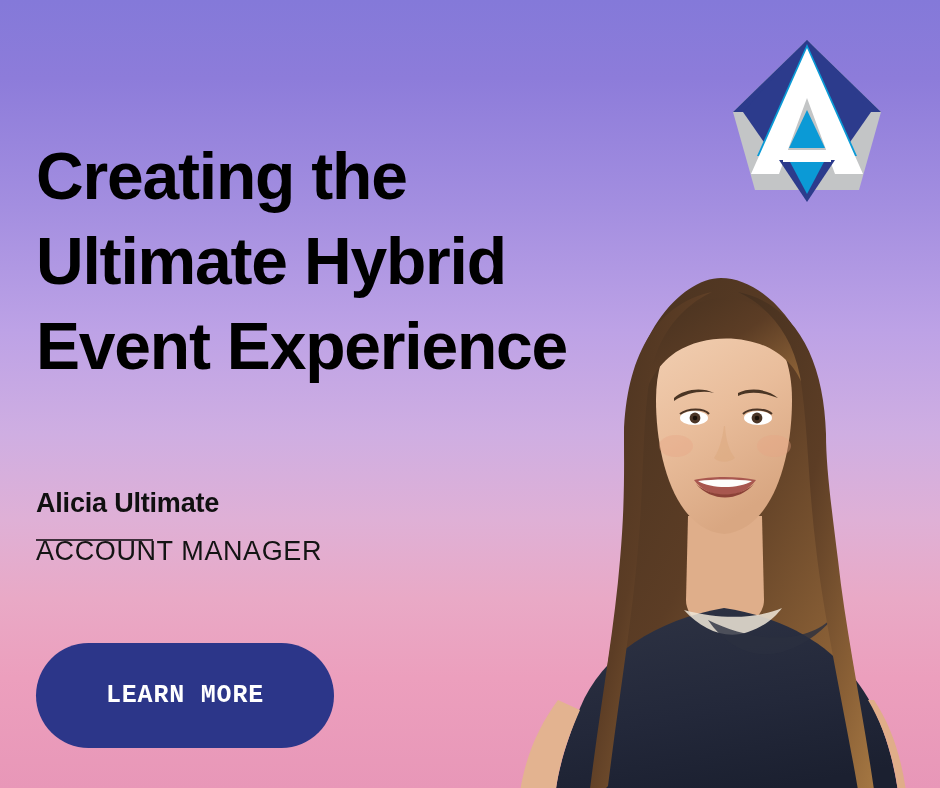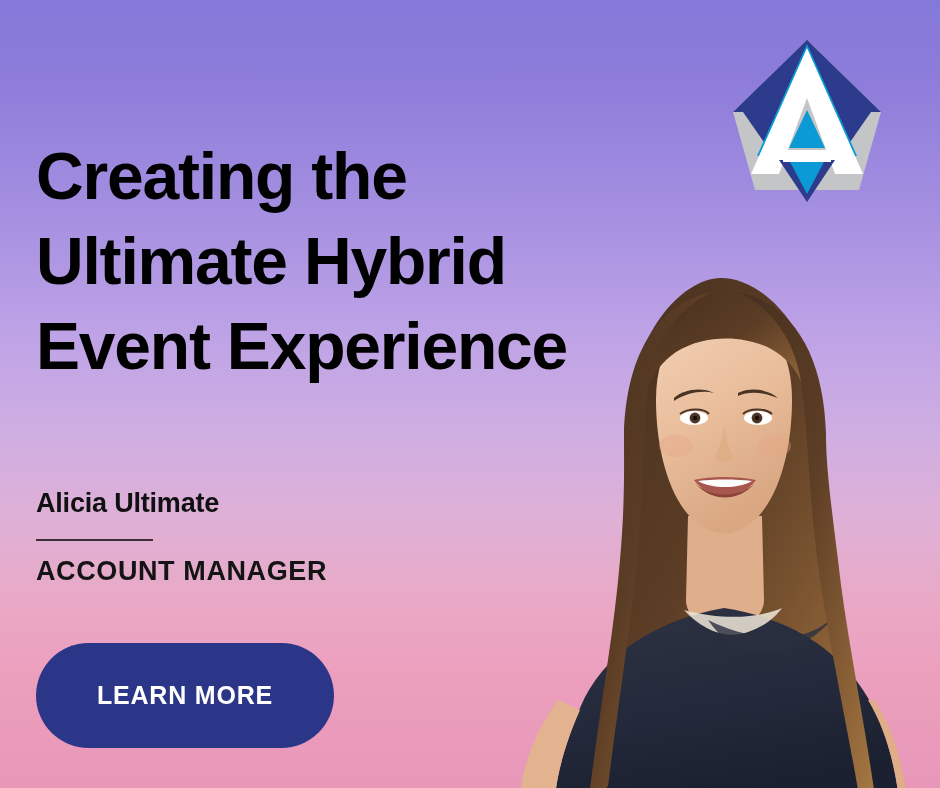--- a/index.html
+++ b/index.html
@@ -66,38 +66,38 @@
     color:#101010;
   }
   .divider{
     position:absolute;
     left:36px;top:539px;
     width:117px;height:2px;
     background:#3d2f3a;
   }
   .speaker-role{
     position:absolute;
-    left:36px;top:556px;
+    left:36px;top:536px;
     margin:0;
     font-size:27px;
-    font-weight:700;
+    font-weight:400;
     letter-spacing:0.6px;
     color:#141414;
   }
 
   
   .cta-button{
     position:absolute;
     left:36px;top:643px;
     width:298px;height:105px;
     border:none;
     border-radius:53px;
     background:#2c3689;
     color:#ffffff;
-    font-family:Liberation Sans, sans-serif;
+    font-family:Liberation Mono, monospace;
     font-size:25px;
     font-weight:700;
     letter-spacing:0.8px;
     cursor:pointer;
     padding:0;
   }
 </style>
 </head>
 <body>
 

